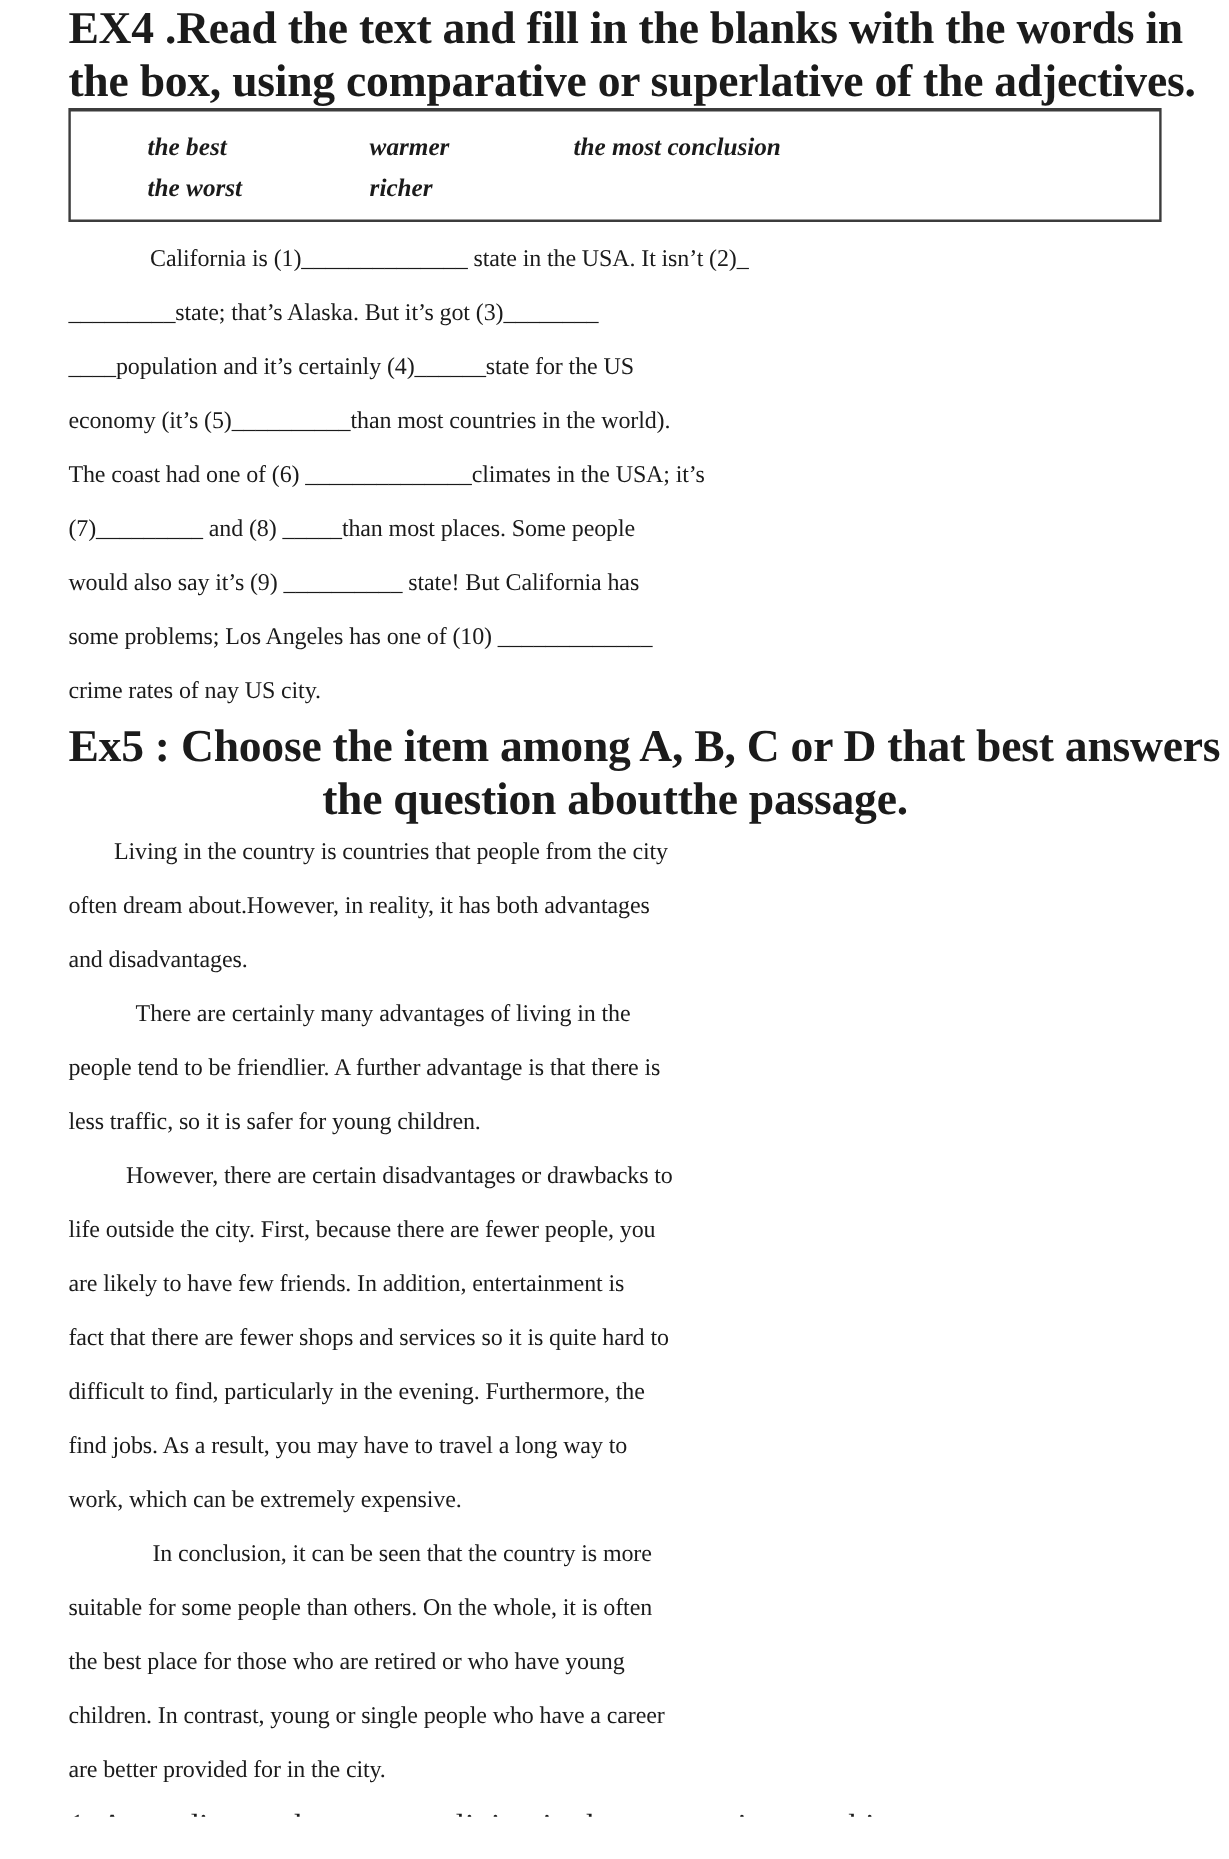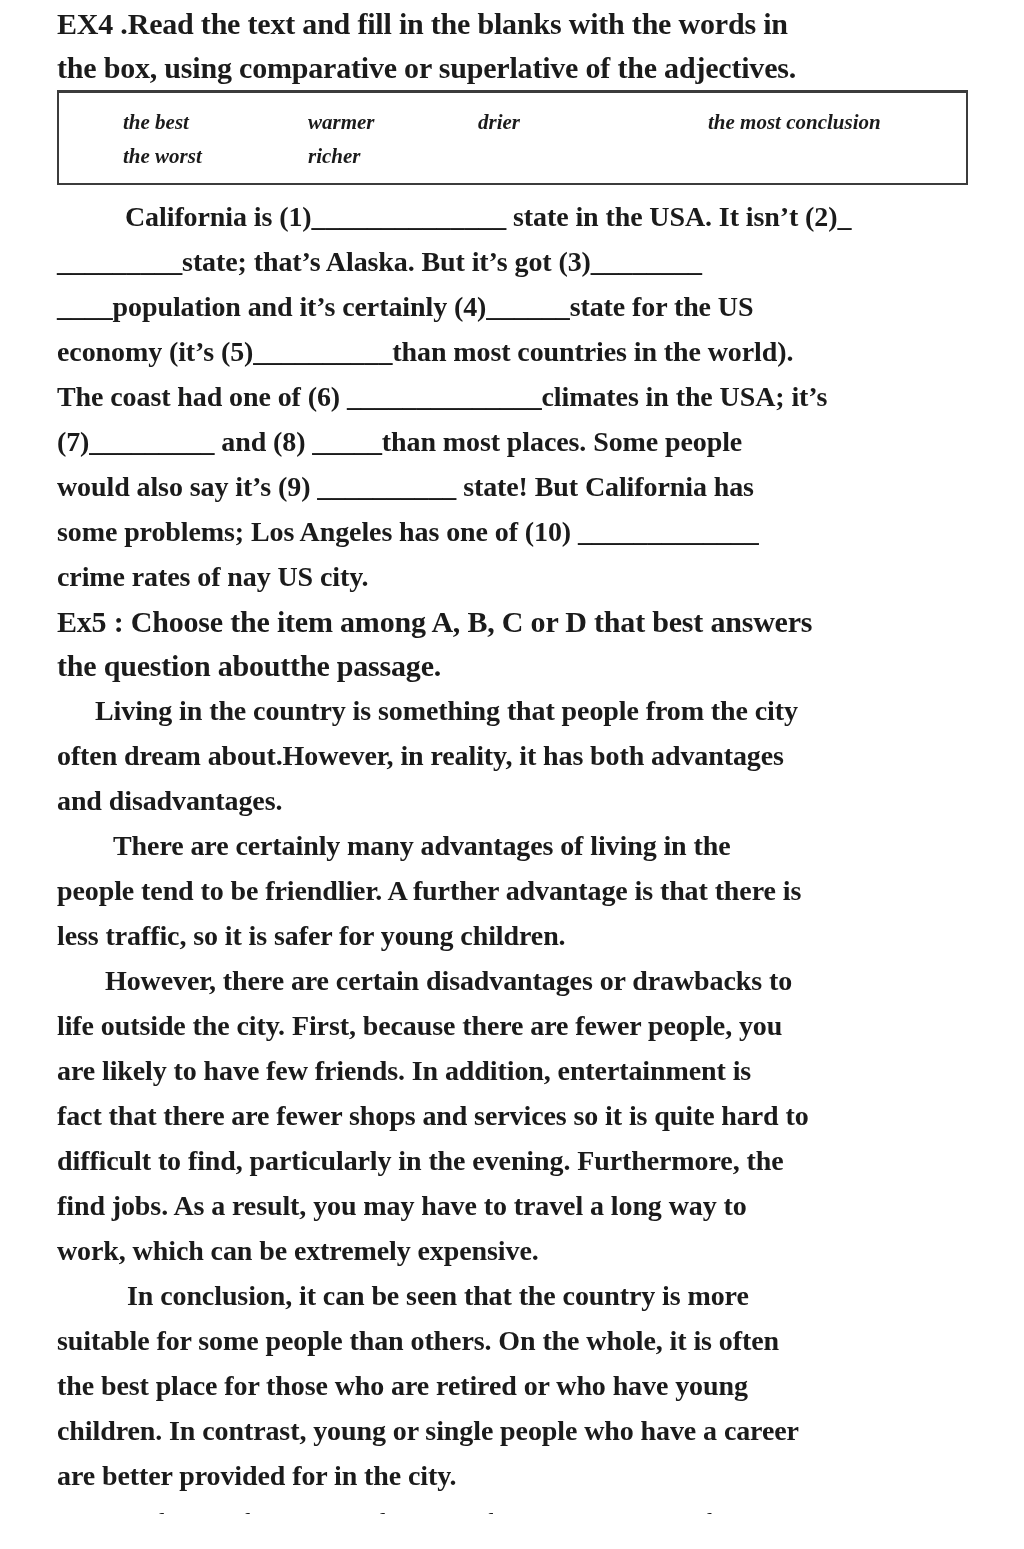--- a/index.html
+++ b/index.html
@@ -13,24 +13,25 @@
     overflow: hidden;
     font-family: "Liberation Serif", "DejaVu Serif", serif;
     color: #1b1b1b;
   }
   .page {
     padding: 2px 56px 0 57px;
   }
   
   .heading .hline {
     font-weight: bold;
-    font-size: 30px;
+    font-size: 38px;
     line-height: 44px;
     white-space: pre;
     letter-spacing: -0.2px;
+    text-align: center;
   }
   
   .wordbox {
     border: 2px solid #3c3c3c;
     border-top-width: 3px;
     margin-top: 0px;
     padding: 12px 8px 10px 64px;
     box-sizing: border-box;
   }
   .wb-row {
@@ -41,25 +42,24 @@
     line-height: 34px;
     white-space: pre;
   }
   .wb-row .w1 { width: 185px; }
   .wb-row .w2 { width: 170px; }
   .wb-row .w3 { width: 230px; }
   .wb-row .w4 { width: auto; }
   
   .para { margin: 0; }
   .para .line {
-    font-size: 28px;
+    font-size: 20px;
     line-height: 45px;
     white-space: pre;
     letter-spacing: -0.1px;
-    font-weight: bold;
   }
   .ex4-para { margin-top: 9px; }
   .ex5-heading { margin-top: 1px; }
   .ind-ex4   { padding-left: 68px; }
   .ind-p1    { padding-left: 38px; }
   .ind-p2    { padding-left: 56px; }
   .ind-p3    { padding-left: 48px; }
   .ind-p4    { padding-left: 70px; }
   
   .cutoff {
@@ -78,21 +78,20 @@
 
   <div class="heading">
     <div class="hline">EX4 .Read the text and fill in the blanks with the words in</div>
     <div class="hline">the box, using comparative or superlative of the adjectives.</div>
   </div>
 
   <div class="wordbox">
     <div class="wb-row">
       <span class="w1">the best</span>
       <span class="w2">warmer</span>
-      <span class="w3">drier</span>
       <span class="w4">the most conclusion</span>
     </div>
     <div class="wb-row">
       <span class="w1">the worst</span>
       <span class="w2">richer</span>
     </div>
   </div>
 
   <div class="para ex4-para">
     <div class="line ind-ex4">California is (1)______________ state in the USA. It isn’t (2)_</div>
@@ -105,21 +104,21 @@
     <div class="line">some problems; Los Angeles has one of (10) _____________</div>
     <div class="line">crime rates of nay US city.</div>
   </div>
 
   <div class="heading ex5-heading">
     <div class="hline">Ex5 : Choose the item among A, B, C or D that best answers</div>
     <div class="hline">the question aboutthe passage.</div>
   </div>
 
   <div class="para">
-    <div class="line ind-p1">Living in the country is something that people from the city</div>
+    <div class="line ind-p1">Living in the country is countries that people from the city</div>
     <div class="line">often dream about.However, in reality, it has both advantages</div>
     <div class="line">and disadvantages.</div>
   </div>
 
   <div class="para">
     <div class="line ind-p2">There are certainly many advantages of living in the</div>
     <div class="line">people tend to be friendlier. A further advantage is that there is</div>
     <div class="line">less traffic, so it is safer for young children.</div>
   </div>
 

